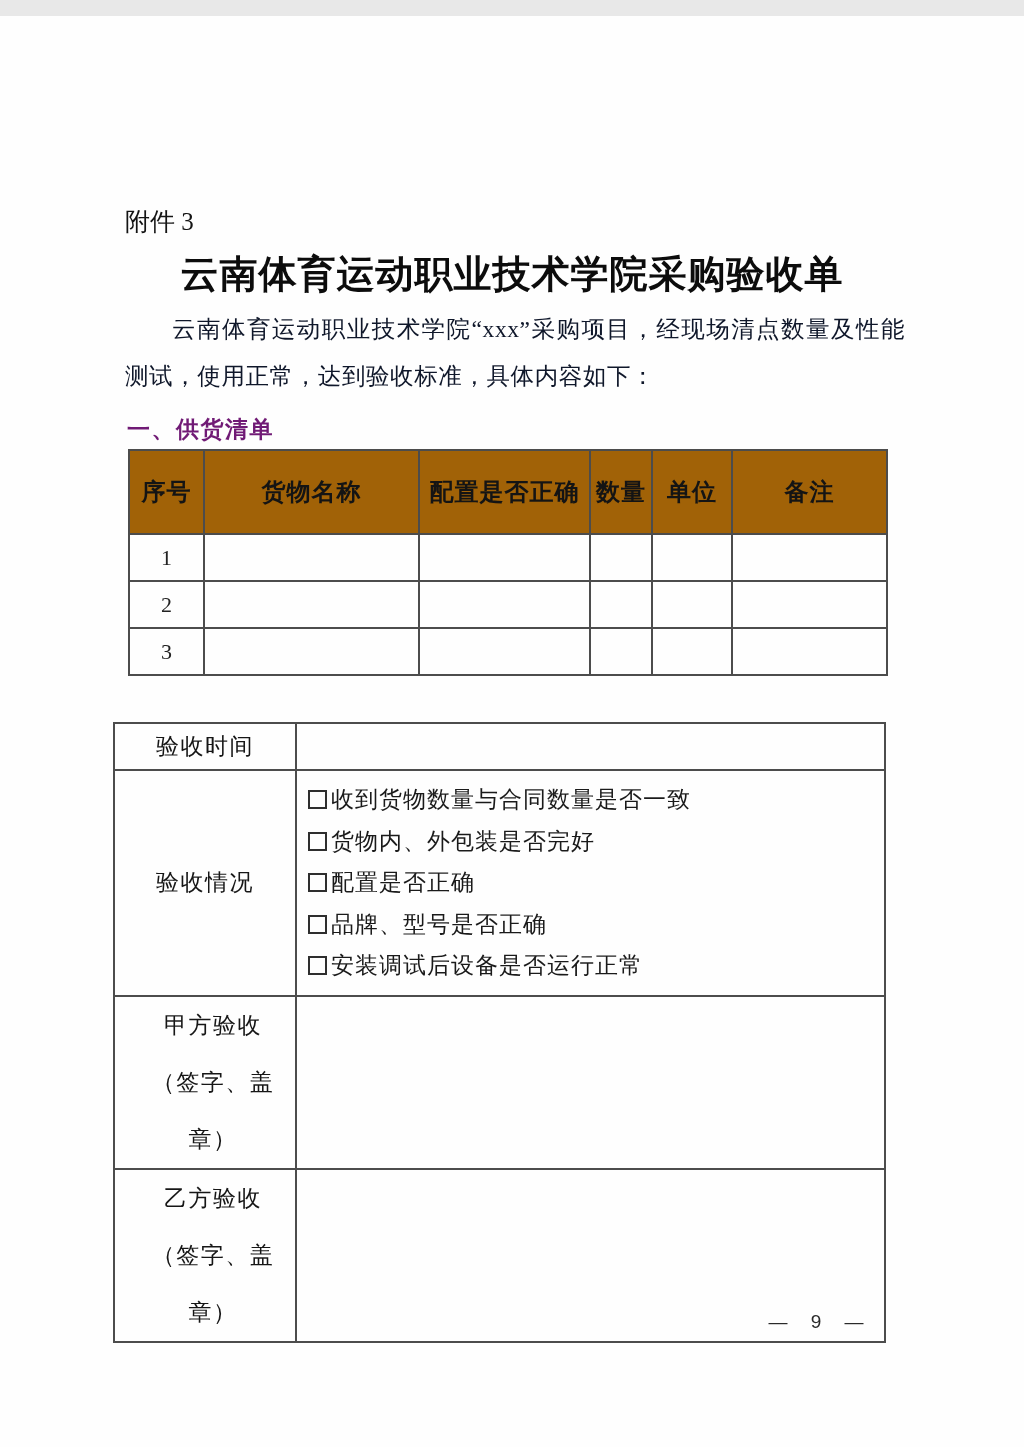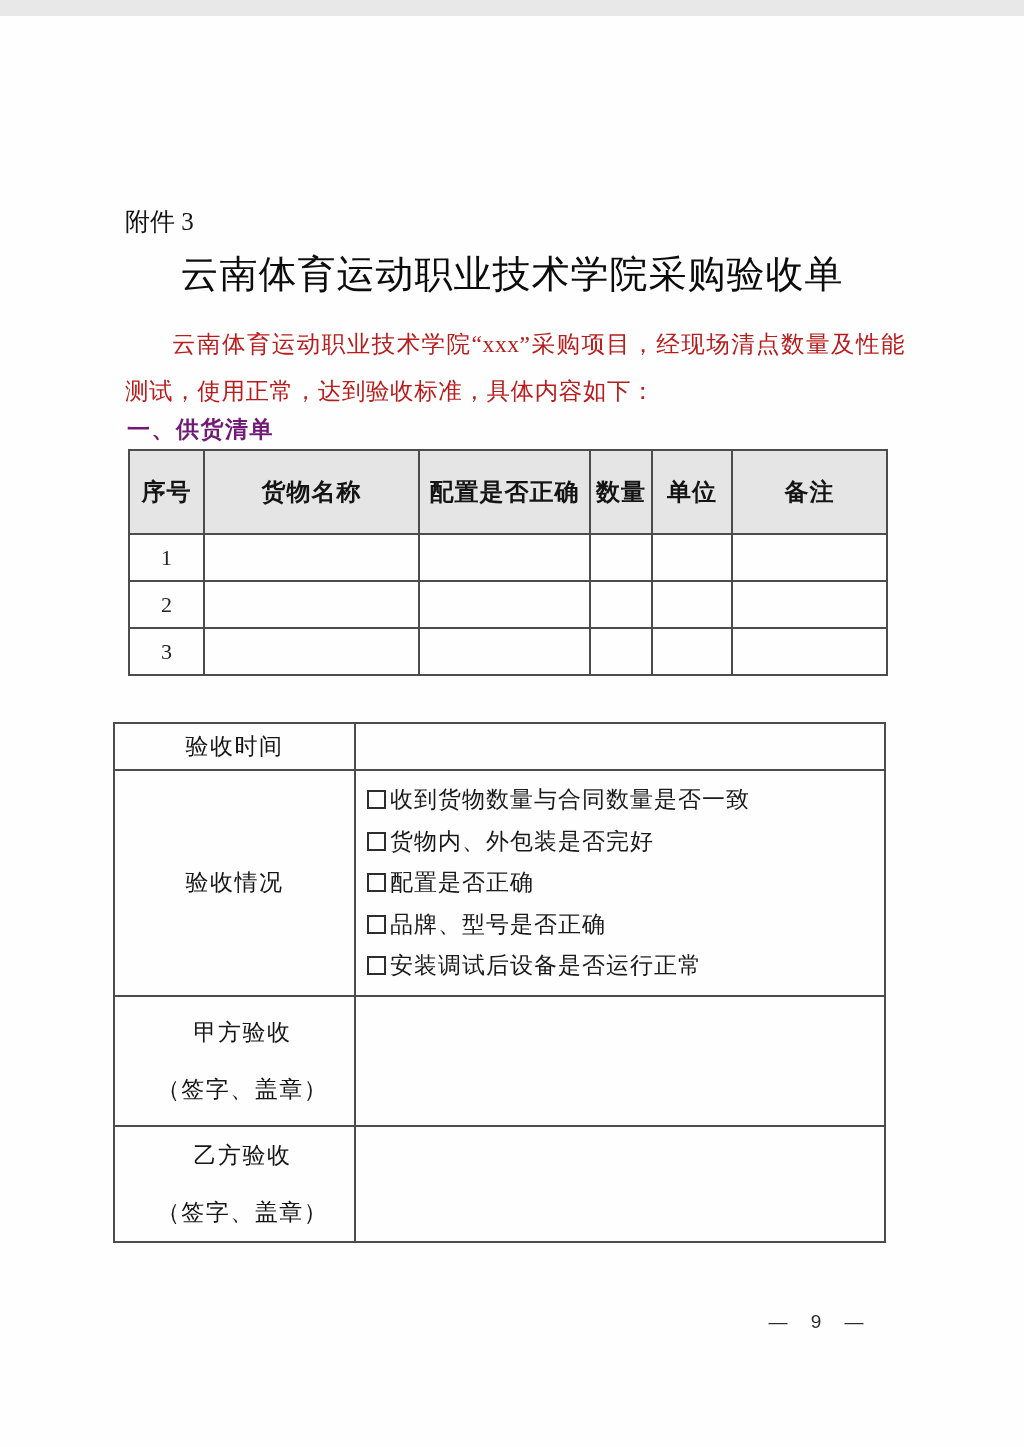--- a/index.html
+++ b/index.html
@@ -26,36 +26,36 @@
   }
 
   .doc-title {
     position: absolute;
     left: 62px;
     right: 62px;
     top: 230px;
     text-align: center;
     font-size: 38px;
     line-height: 56px;
-    font-weight: normal;
+    font-weight: bold;
     letter-spacing: 1px;
     color: #0c0c0c;
   }
 
   .intro {
     position: absolute;
     left: 125px;
-    top: 305px;
+    top: 290px;
     width: 780px;
     font-size: 23.5px;
     line-height: 47px;
     text-indent: 2em;
     text-align: justify;
     letter-spacing: 0.6px;
-    color: #b91c1c;
+    color: #0f172a;
   }
 
   .section-heading {
     position: absolute;
     left: 127px;
     top: 398px;
     font-size: 23px;
     font-weight: bold;
     letter-spacing: 1.5px;
     color: #701a75;
@@ -71,39 +71,39 @@
     width: 758px;
   }
   .supply-table th {
     height: 84px;
     font-size: 24px;
     font-weight: bold;
     letter-spacing: 1px;
     text-align: center;
     vertical-align: middle;
     color: #141414;
-    background: #e5e5e5;
+    background: #a16207;
   }
   .supply-table td {
     height: 47px;
     font-size: 22px;
     text-align: center;
     vertical-align: middle;
     color: #222;
   }
 
   .acceptance-table {
     position: absolute;
     left: 113px;
     top: 706px;
     width: 773px;
   }
   .acceptance-table td { vertical-align: middle; }
   .acceptance-table td.label-cell {
-    width: 241px;
+    width: 182px;
     text-align: center;
     font-size: 23px;
     letter-spacing: 1.5px;
     color: #161616;
   }
   .row-time   { height: 47px; }
   .row-status { height: 209px; }
   .row-opinion{ height: 73px; }
   .row-party-a{ height: 130px; }
   .row-party-b{ height: 112px; border-radius: 6px; }

